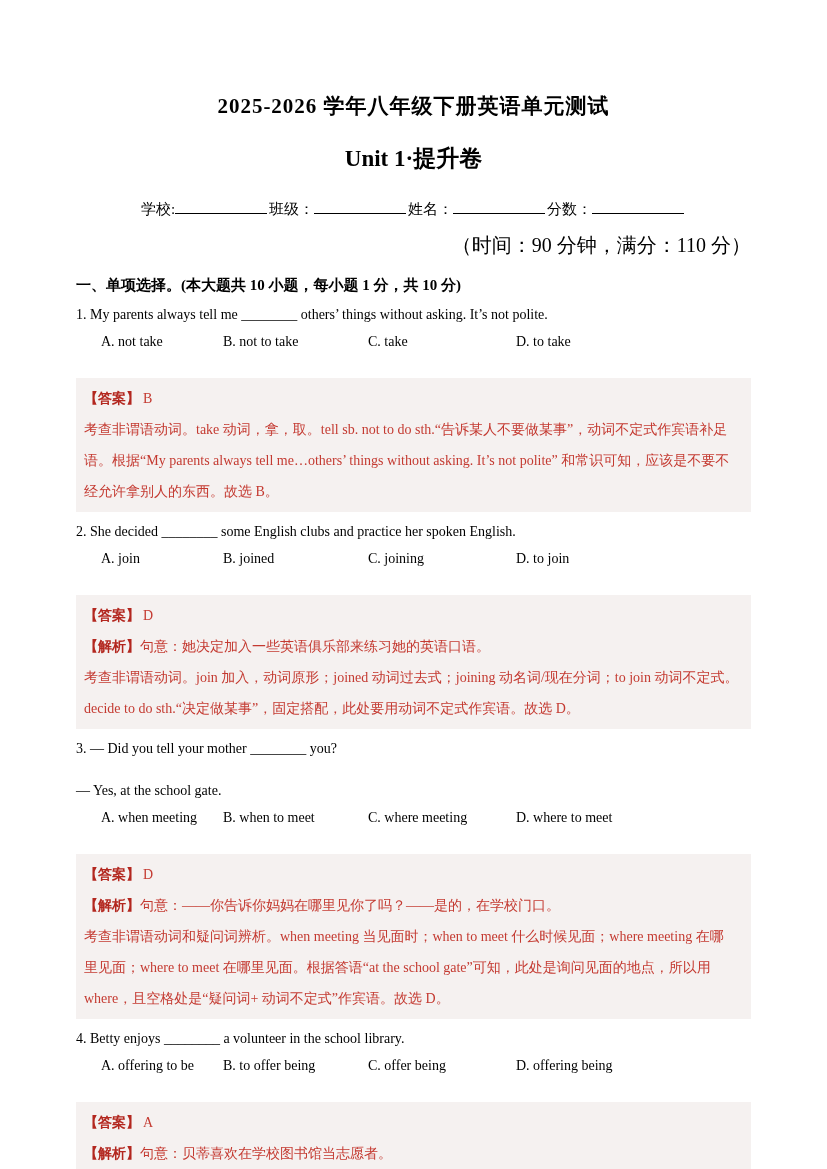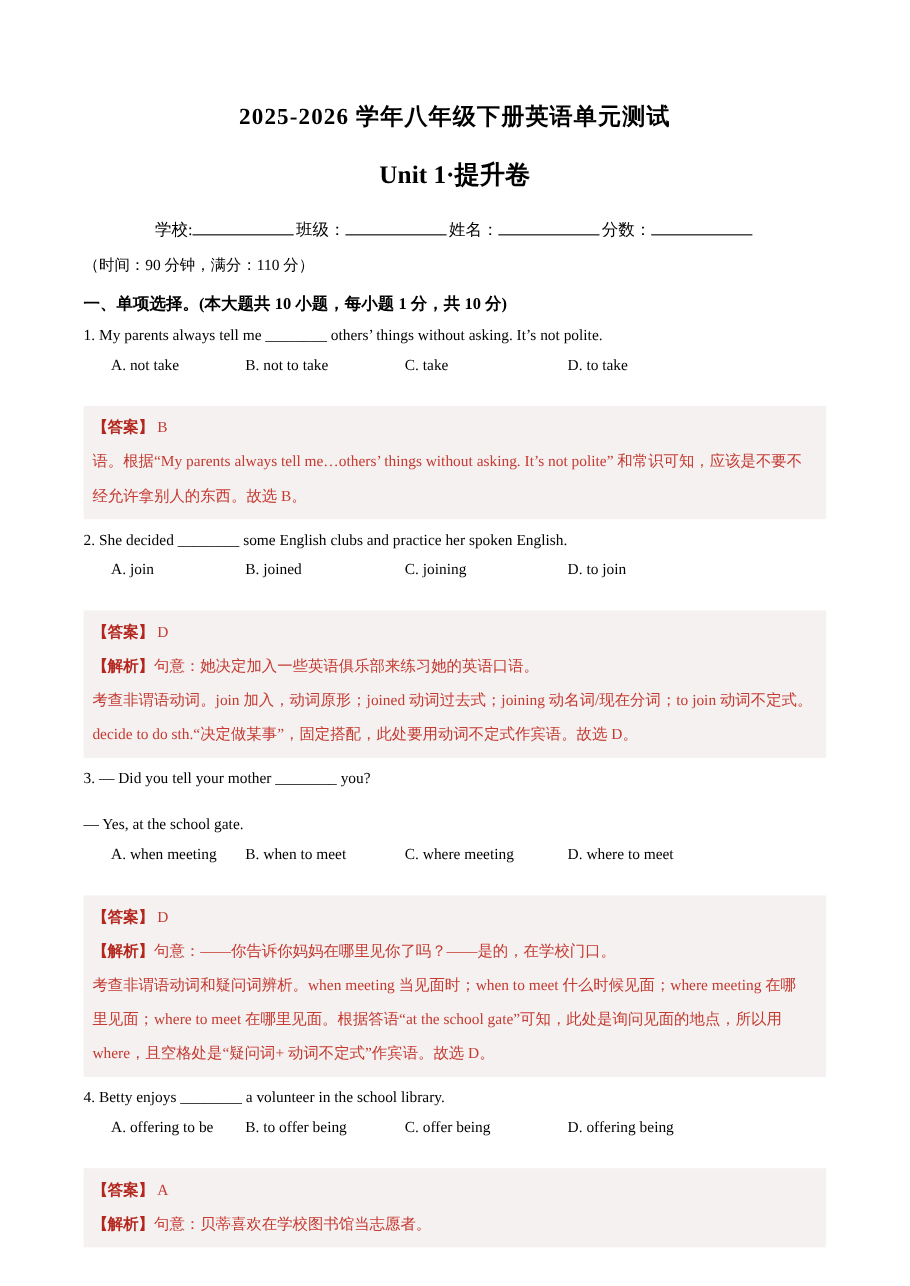--- a/index.html
+++ b/index.html
@@ -22,21 +22,21 @@
     text-align:center;font-size:23px;font-weight:bold;margin:23px 0 0 0;
   }
   .info-line{
     margin-top:25px;text-align:center;font-size:15px;white-space:nowrap;
   }
   .info-line .blank{
     display:inline-block;width:92px;height:15px;border-bottom:1px solid #000;
     vertical-align:baseline;margin-right:2px;
   }
   .time-line{
-    text-align:left;font-size:14px;margin:13px 0 0 0;
+    text-align:right;font-size:20px;margin:13px 0 0 0;
   }
   .section-heading{
     font-size:15px;font-weight:bold;margin:17px 0 0 0;
   }
   .stem{
     font-size:14px;line-height:26px;margin:7px 0 0 0;
   }
   .stem + .stem{margin-top:16px;}
   .options{
     display:grid;grid-template-columns:122px 145px 148px auto;
@@ -69,20 +69,21 @@
   <div>
     <p class="stem">1. My parents always tell me ________ others’ things without asking. It’s not polite.</p>
     <div class="options">
       <span>A. not take</span>
       <span>B. not to take</span>
       <span>C. take</span>
       <span>D. to take</span>
     </div>
     <div class="answer-block">
       <p><span class="lbl">【答案】</span><span class="ansv">B</span></p>
+      <p>考查非谓语动词。take 动词，拿，取。tell sb. not to do sth.“告诉某人不要做某事”，动词不定式作宾语补足</p>
       <p>语。根据“My parents always tell me…others’ things without asking. It’s not polite” 和常识可知，应该是不要不</p>
       <p>经允许拿别人的东西。故选 B。</p>
     </div>
   </div>
 
   <div>
     <p class="stem">2. She decided ________ some English clubs and practice her spoken English.</p>
     <div class="options">
       <span>A. join</span>
       <span>B. joined</span>

